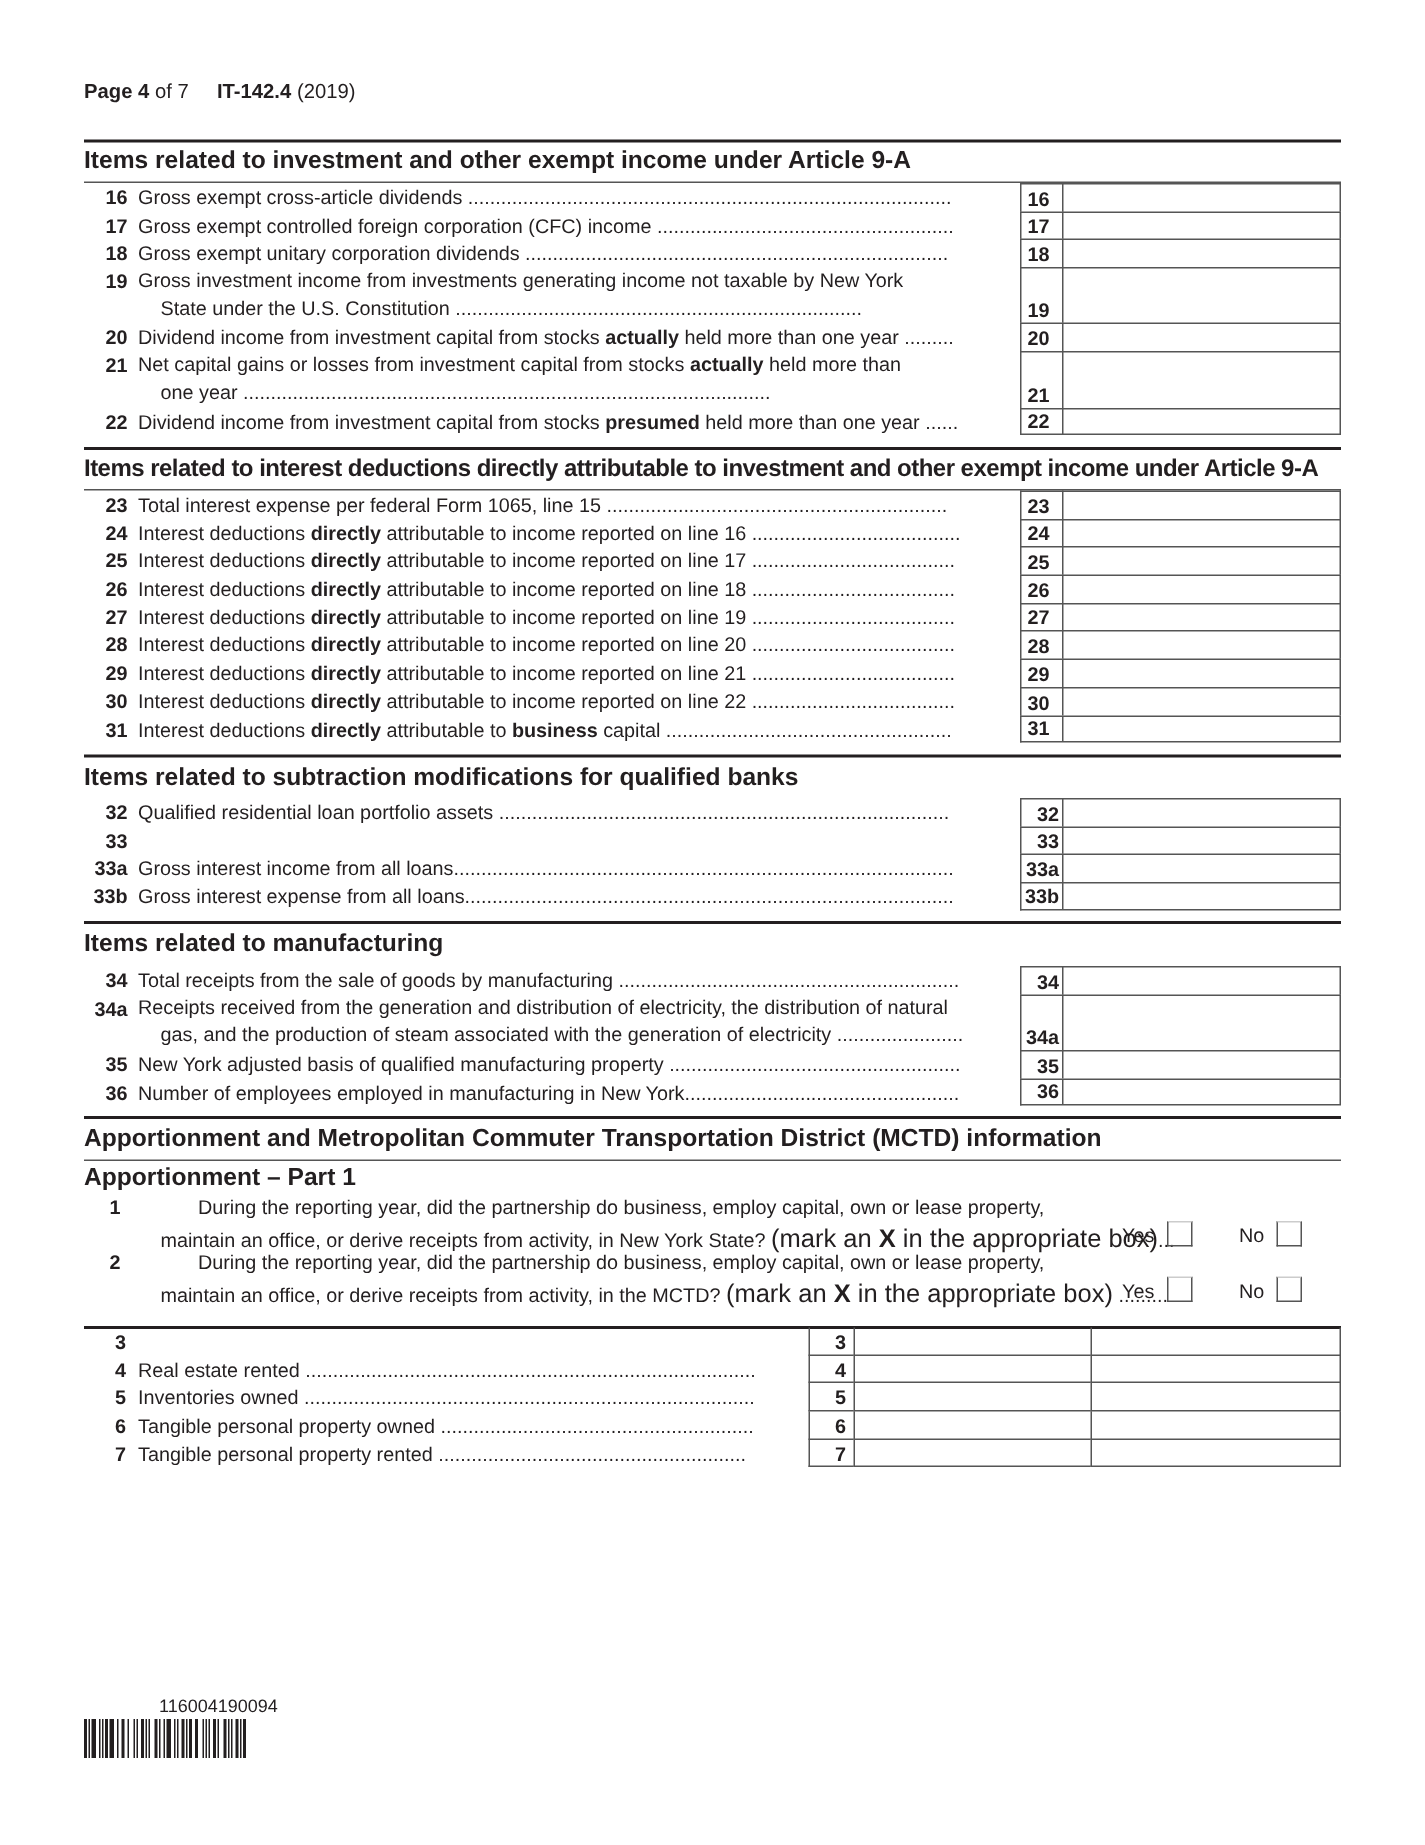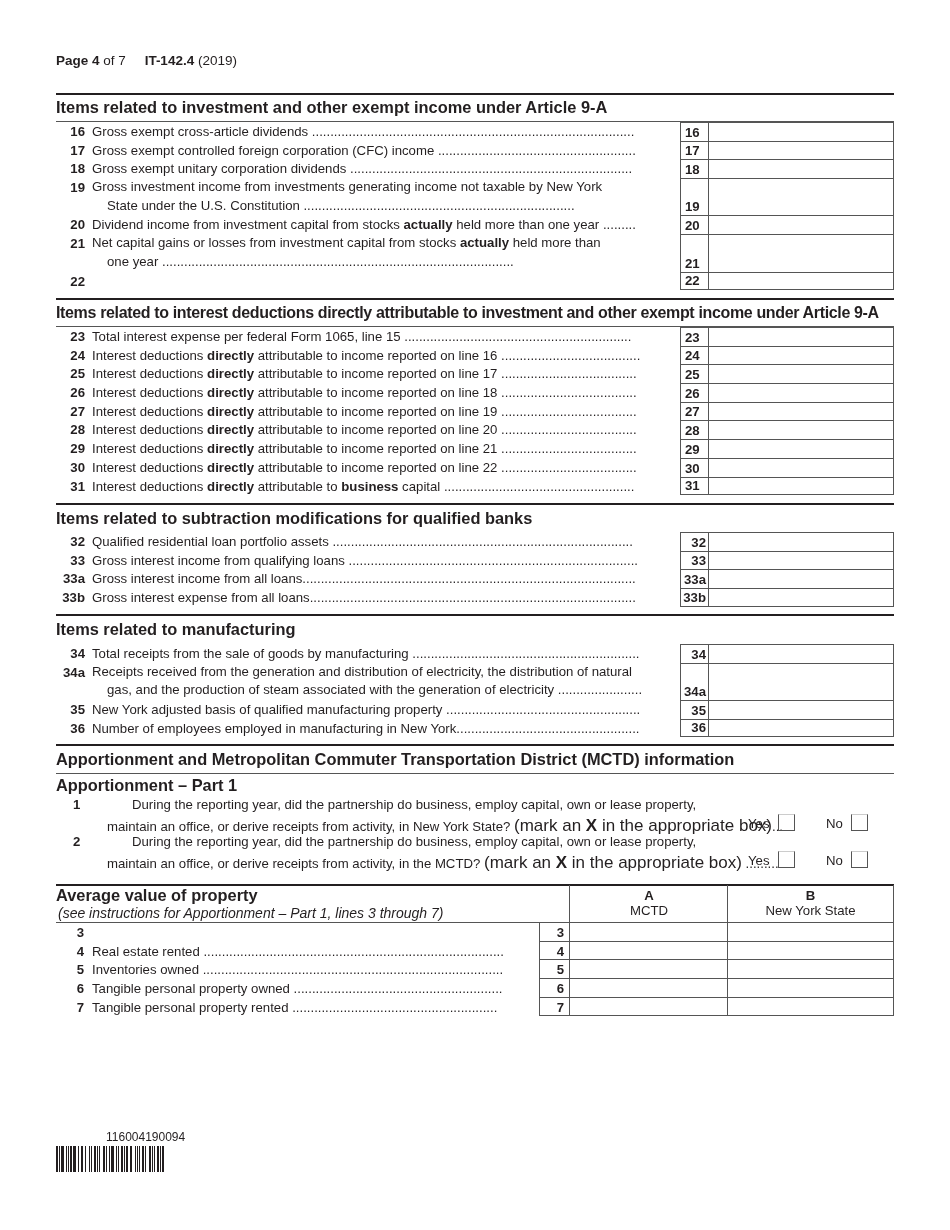--- a/index.html
+++ b/index.html
@@ -100,20 +100,21 @@
       <span class="val"></span>
     </div>
     <div class="row tall">
       <span class="num" style="top: 2px;">21</span>
       <span class="desc"><span><span>Net capital gains or losses from investment capital from stocks </span><b>actually</b><span> held more than</span></span><br><span class="cont"><span>one year</span><span class="dots"> ................................................................................................</span></span></span>
       <span class="lbl">21</span>
       <span class="val"></span>
     </div>
     <div class="row">
       <span class="num">22</span>
+      <span class="desc"><span><span>Dividend income from investment capital from stocks </span><b>presumed</b><span> held more than one year</span><span class="dots"> ......</span></span></span>
       <span class="lbl">22</span>
       <span class="val"></span>
     </div>
   </div>
 
 <div class="hr-thick" style="top:298px"></div>
 <div class="sec-title narrow" style="top:304px">Items related to interest deductions directly attributable to investment and other exempt income under Article 9-A</div>
 <div class="hr-thin" style="top:326px"></div>
 <div class="rows" style="top:327px">
     <div class="row">
@@ -176,21 +177,20 @@
 <div class="sec-title" style="top:509px">Items related to subtraction modifications for qualified banks</div>
 <div class="rows" style="top:532px">
     <div class="row">
       <span class="num">32</span>
       <span class="desc"><span><span>Qualified residential loan portfolio assets</span><span class="dots">  ..................................................................................</span></span></span>
       <span class="lbl r">32</span>
       <span class="val"></span>
     </div>
     <div class="row">
       <span class="num">33</span>
-      <span class="desc"><span><span>Gross interest income from qualifying loans</span><span class="dots">  ...............................................................................</span></span></span>
       <span class="lbl r">33</span>
       <span class="val"></span>
     </div>
     <div class="row">
       <span class="num">33a</span>
       <span class="desc"><span><span>Gross interest income from all loans</span><span class="dots">...........................................................................................</span></span></span>
       <span class="lbl r">33a</span>
       <span class="val"></span>
     </div>
     <div class="row">
@@ -246,32 +246,20 @@
 <div class="apport-q" style="top:834px">
   <span class="qnum">2</span>
   <span class="line1">During the reporting year, did the partnership do business, employ capital, own or lease property,</span>
   <span class="line2"><span>maintain an office, or derive receipts from activity, in the MCTD? </span><span class="note"><span>(mark an </span><b>X</b><span> in the appropriate box)</span></span><span>  .........</span></span>
   <span class="yn" style="left:692px"><span>Yes</span><span class="cbox"></span></span>
   <span class="yn" style="left:770px"><span>No</span><span class="cbox"></span></span>
 </div>
 
 <div class="hr-thick" style="top:884px"></div>
 <div class="prop">
-  <div class="head">
-    <div class="h-title">Average value of property</div>
-    <div class="h-sub">(see instructions for Apportionment – Part 1, lines 3 through 7)</div>
-    <div class="col-a">
-      <div class="l">A</div>
-      <div>MCTD</div>
-    </div>
-    <div class="col-b">
-      <div class="l">B</div>
-      <div>New York State</div>
-    </div>
-  </div>
   <div id="prop-rows">
       <div class="prow">
         <span class="num">3</span>
         <span class="lbl">3</span>
         <span class="va"></span>
         <span class="vb"></span>
       </div>
       <div class="prow">
         <span class="num">4</span>
         <span class="desc"><span>Real estate rented</span><span> ..................................................................................</span></span>

